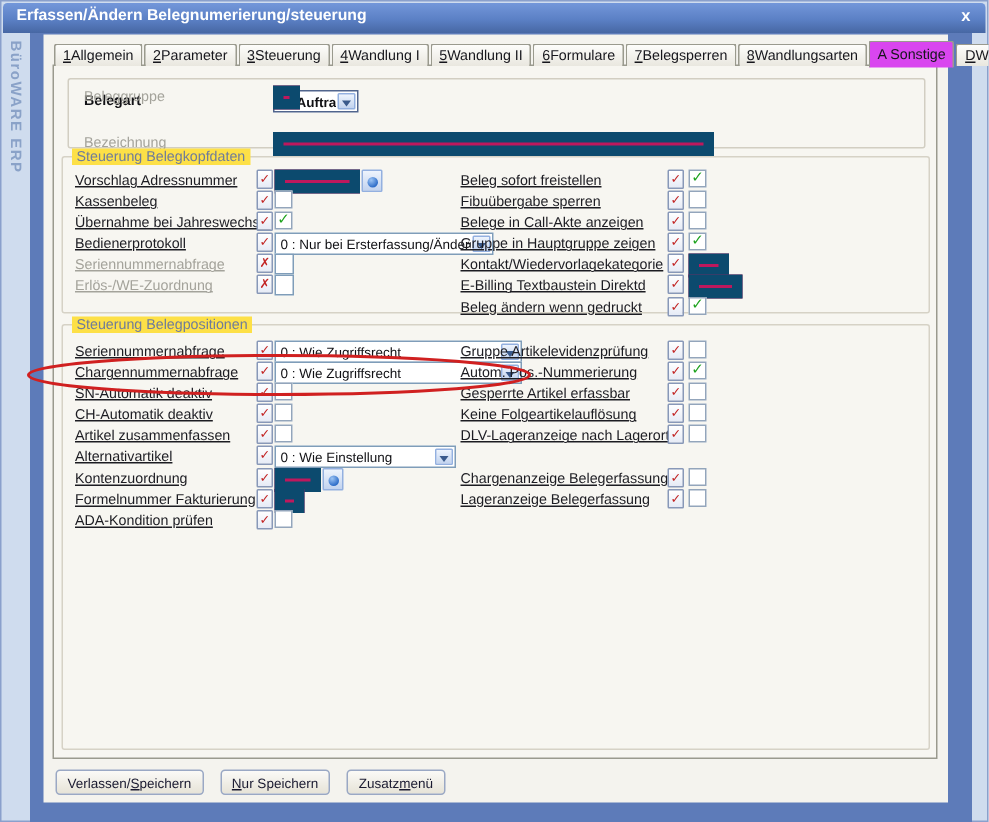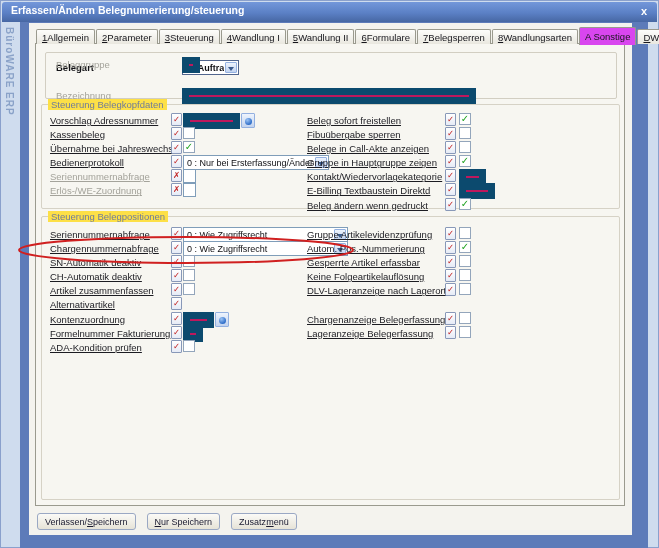--- a/index.html
+++ b/index.html
@@ -217,21 +217,23 @@
             <div class="row">
               <span class="rlabel">CH-Automatik deaktiv</span>
               <span class="flag" style="left: 121px;"><span class="fc">✓</span></span>
               <span class="cb cpos" style="left: 133px;"></span>
             </div>
             <div class="row">
               <span class="rlabel">Artikel zusammenfassen</span>
               <span class="flag" style="left: 121px;"><span class="fc">✓</span></span>
               <span class="cb cpos" style="left: 133px;"></span>
             </div>
-            <div class="row"><span class="rlabel">Alternativartikel</span><span class="flag" style="left: 121px;"><span class="fc">✓</span></span></div>
+            <div class="row"><span class="rlabel">Alternativartikel</span><span class="flag" style="left: 121px;"><span class="fc">✓</span></span><span class="dd cpos" style="width: 121px; left: 133px;"><span class="ddt">0 : Wie Einstellung</span><span class="ddb">
+                  <i></i>
+                </span></span></div>
             <div class="row">
               <span class="rlabel">Kontenzuordnung</span>
               <span class="flag" style="left: 121px;"><span class="fc">✓</span></span>
               <span class="cpos" style="left: 133px;"><span class="tinput" style="width: 31px;"></span><span class="lkb"><i class="ball"></i></span></span>
             </div>
             <div class="row">
               <span class="rlabel">Formelnummer Fakturierung</span>
               <span class="flag" style="left: 121px;"><span class="fc">✓</span></span>
               <span class="tinput cpos" style="width: 20px; left: 133px;"></span>
             </div>

